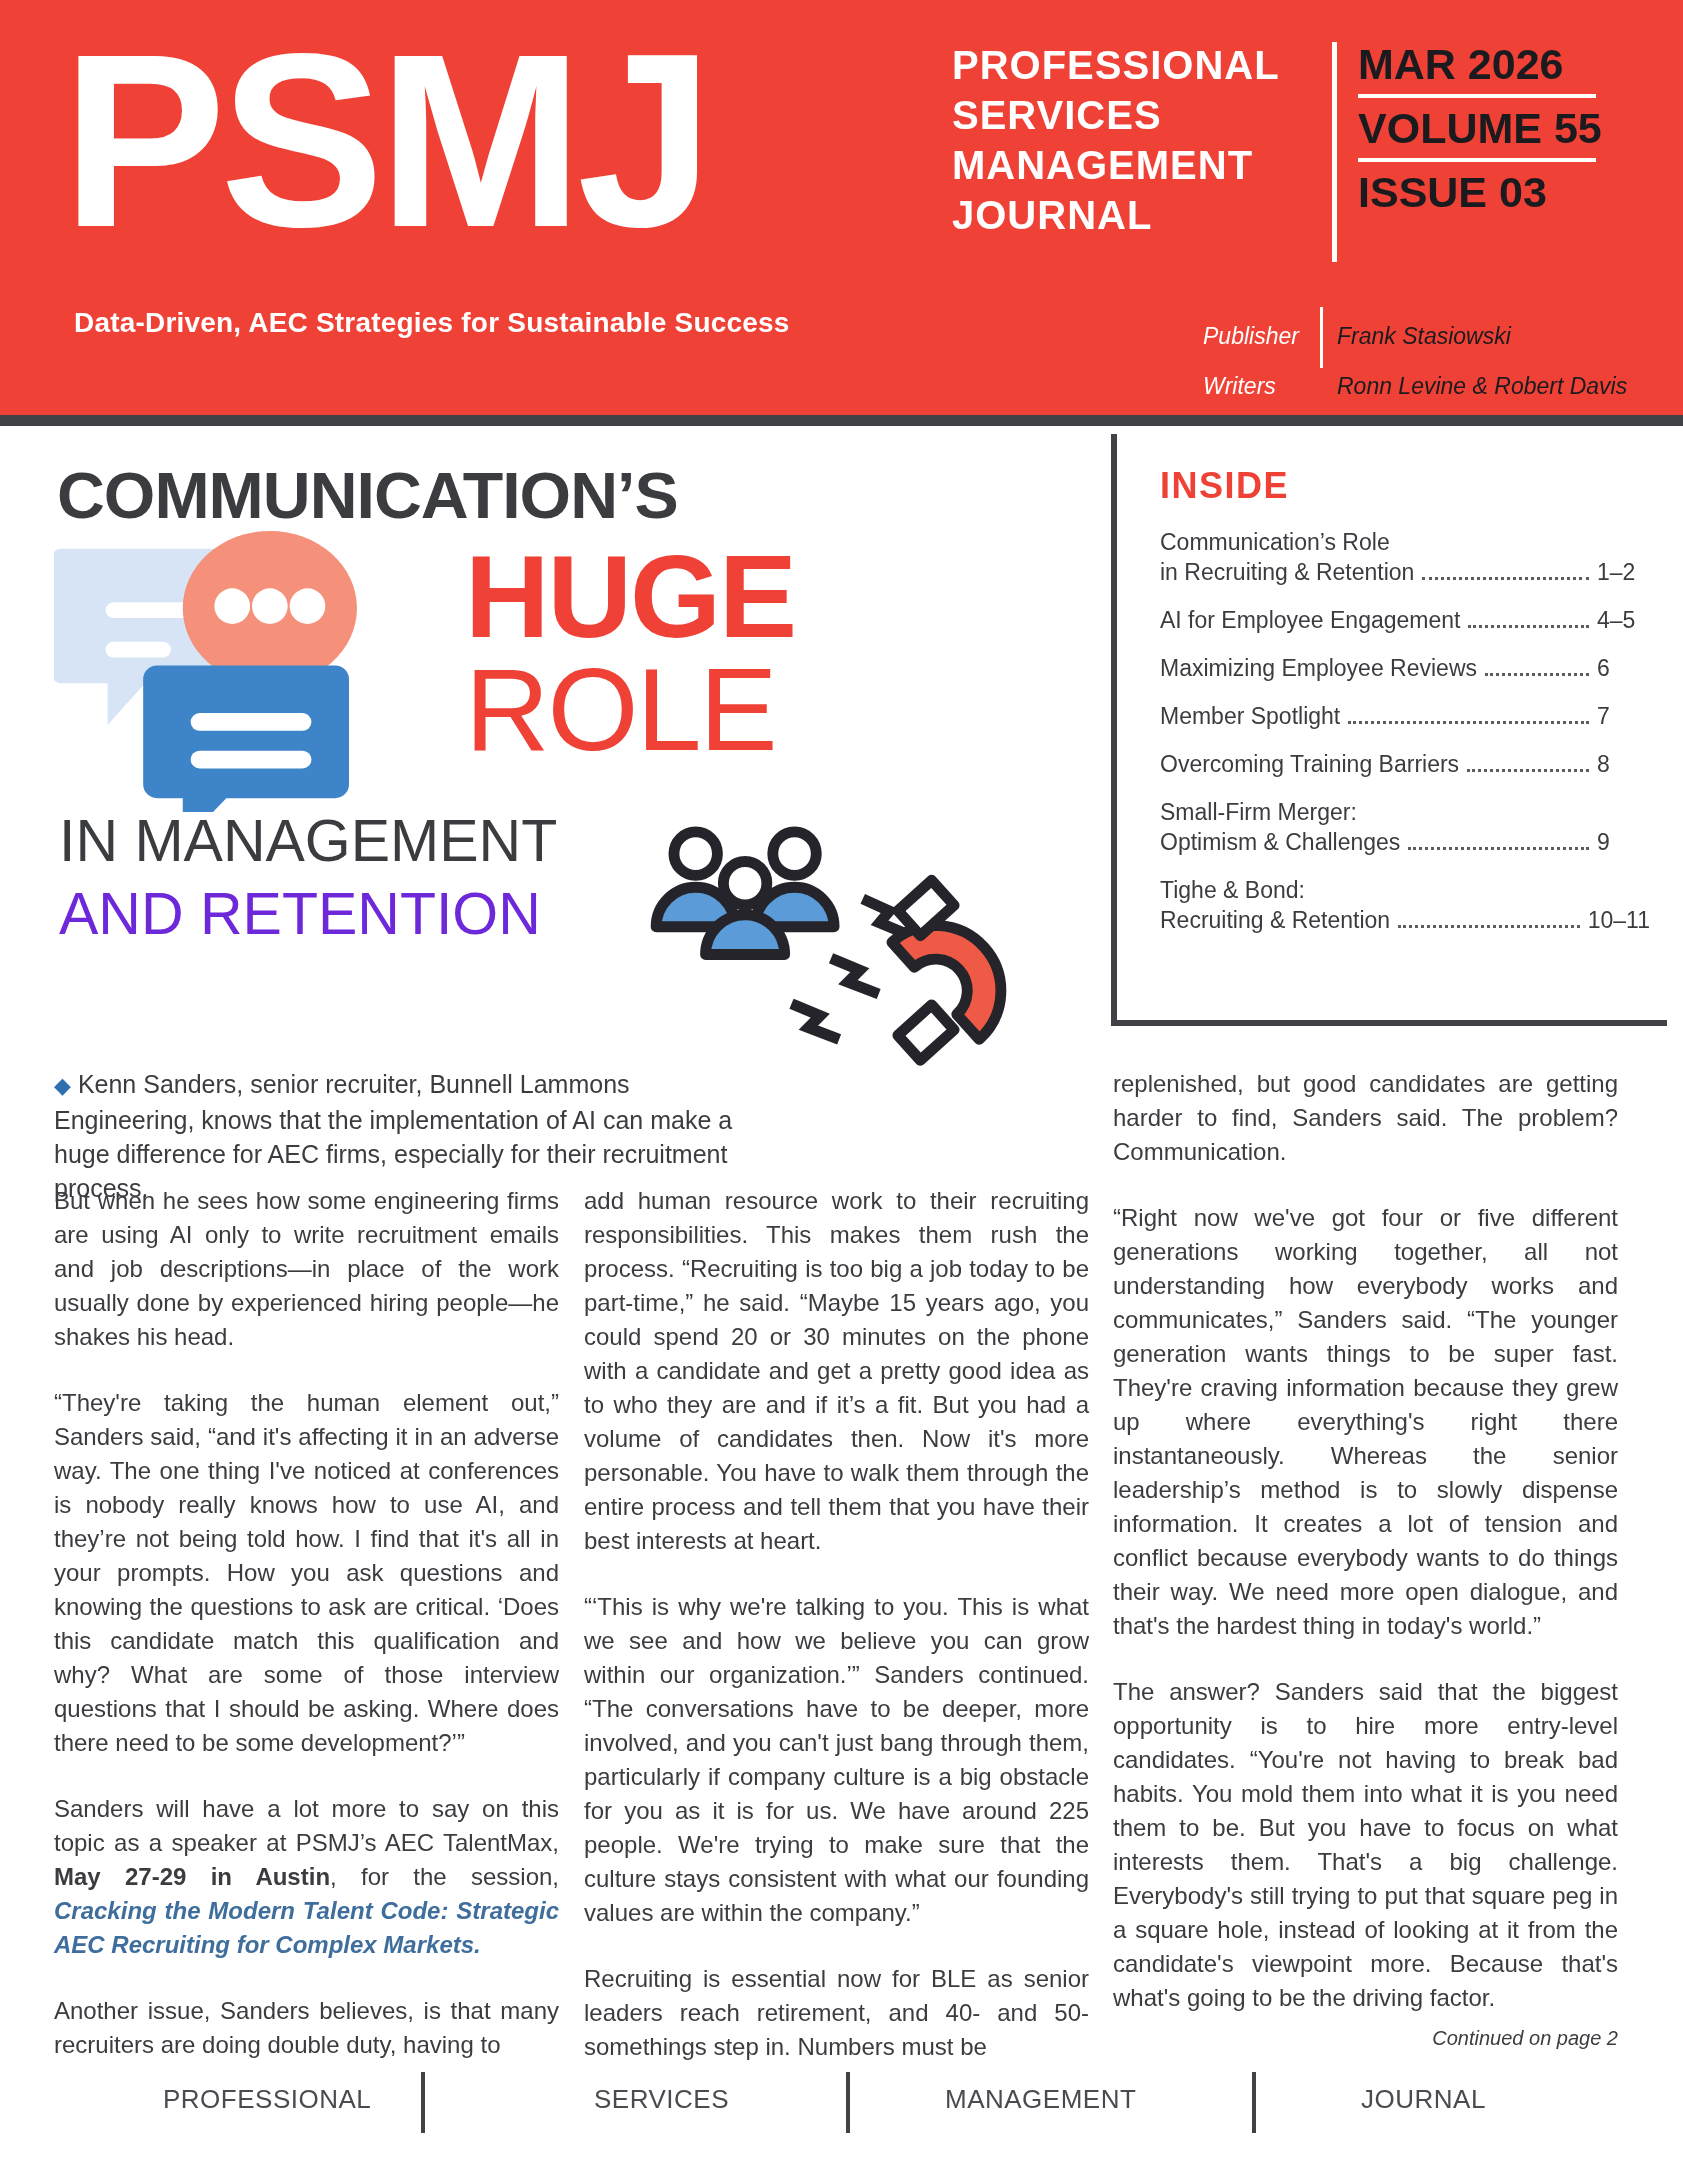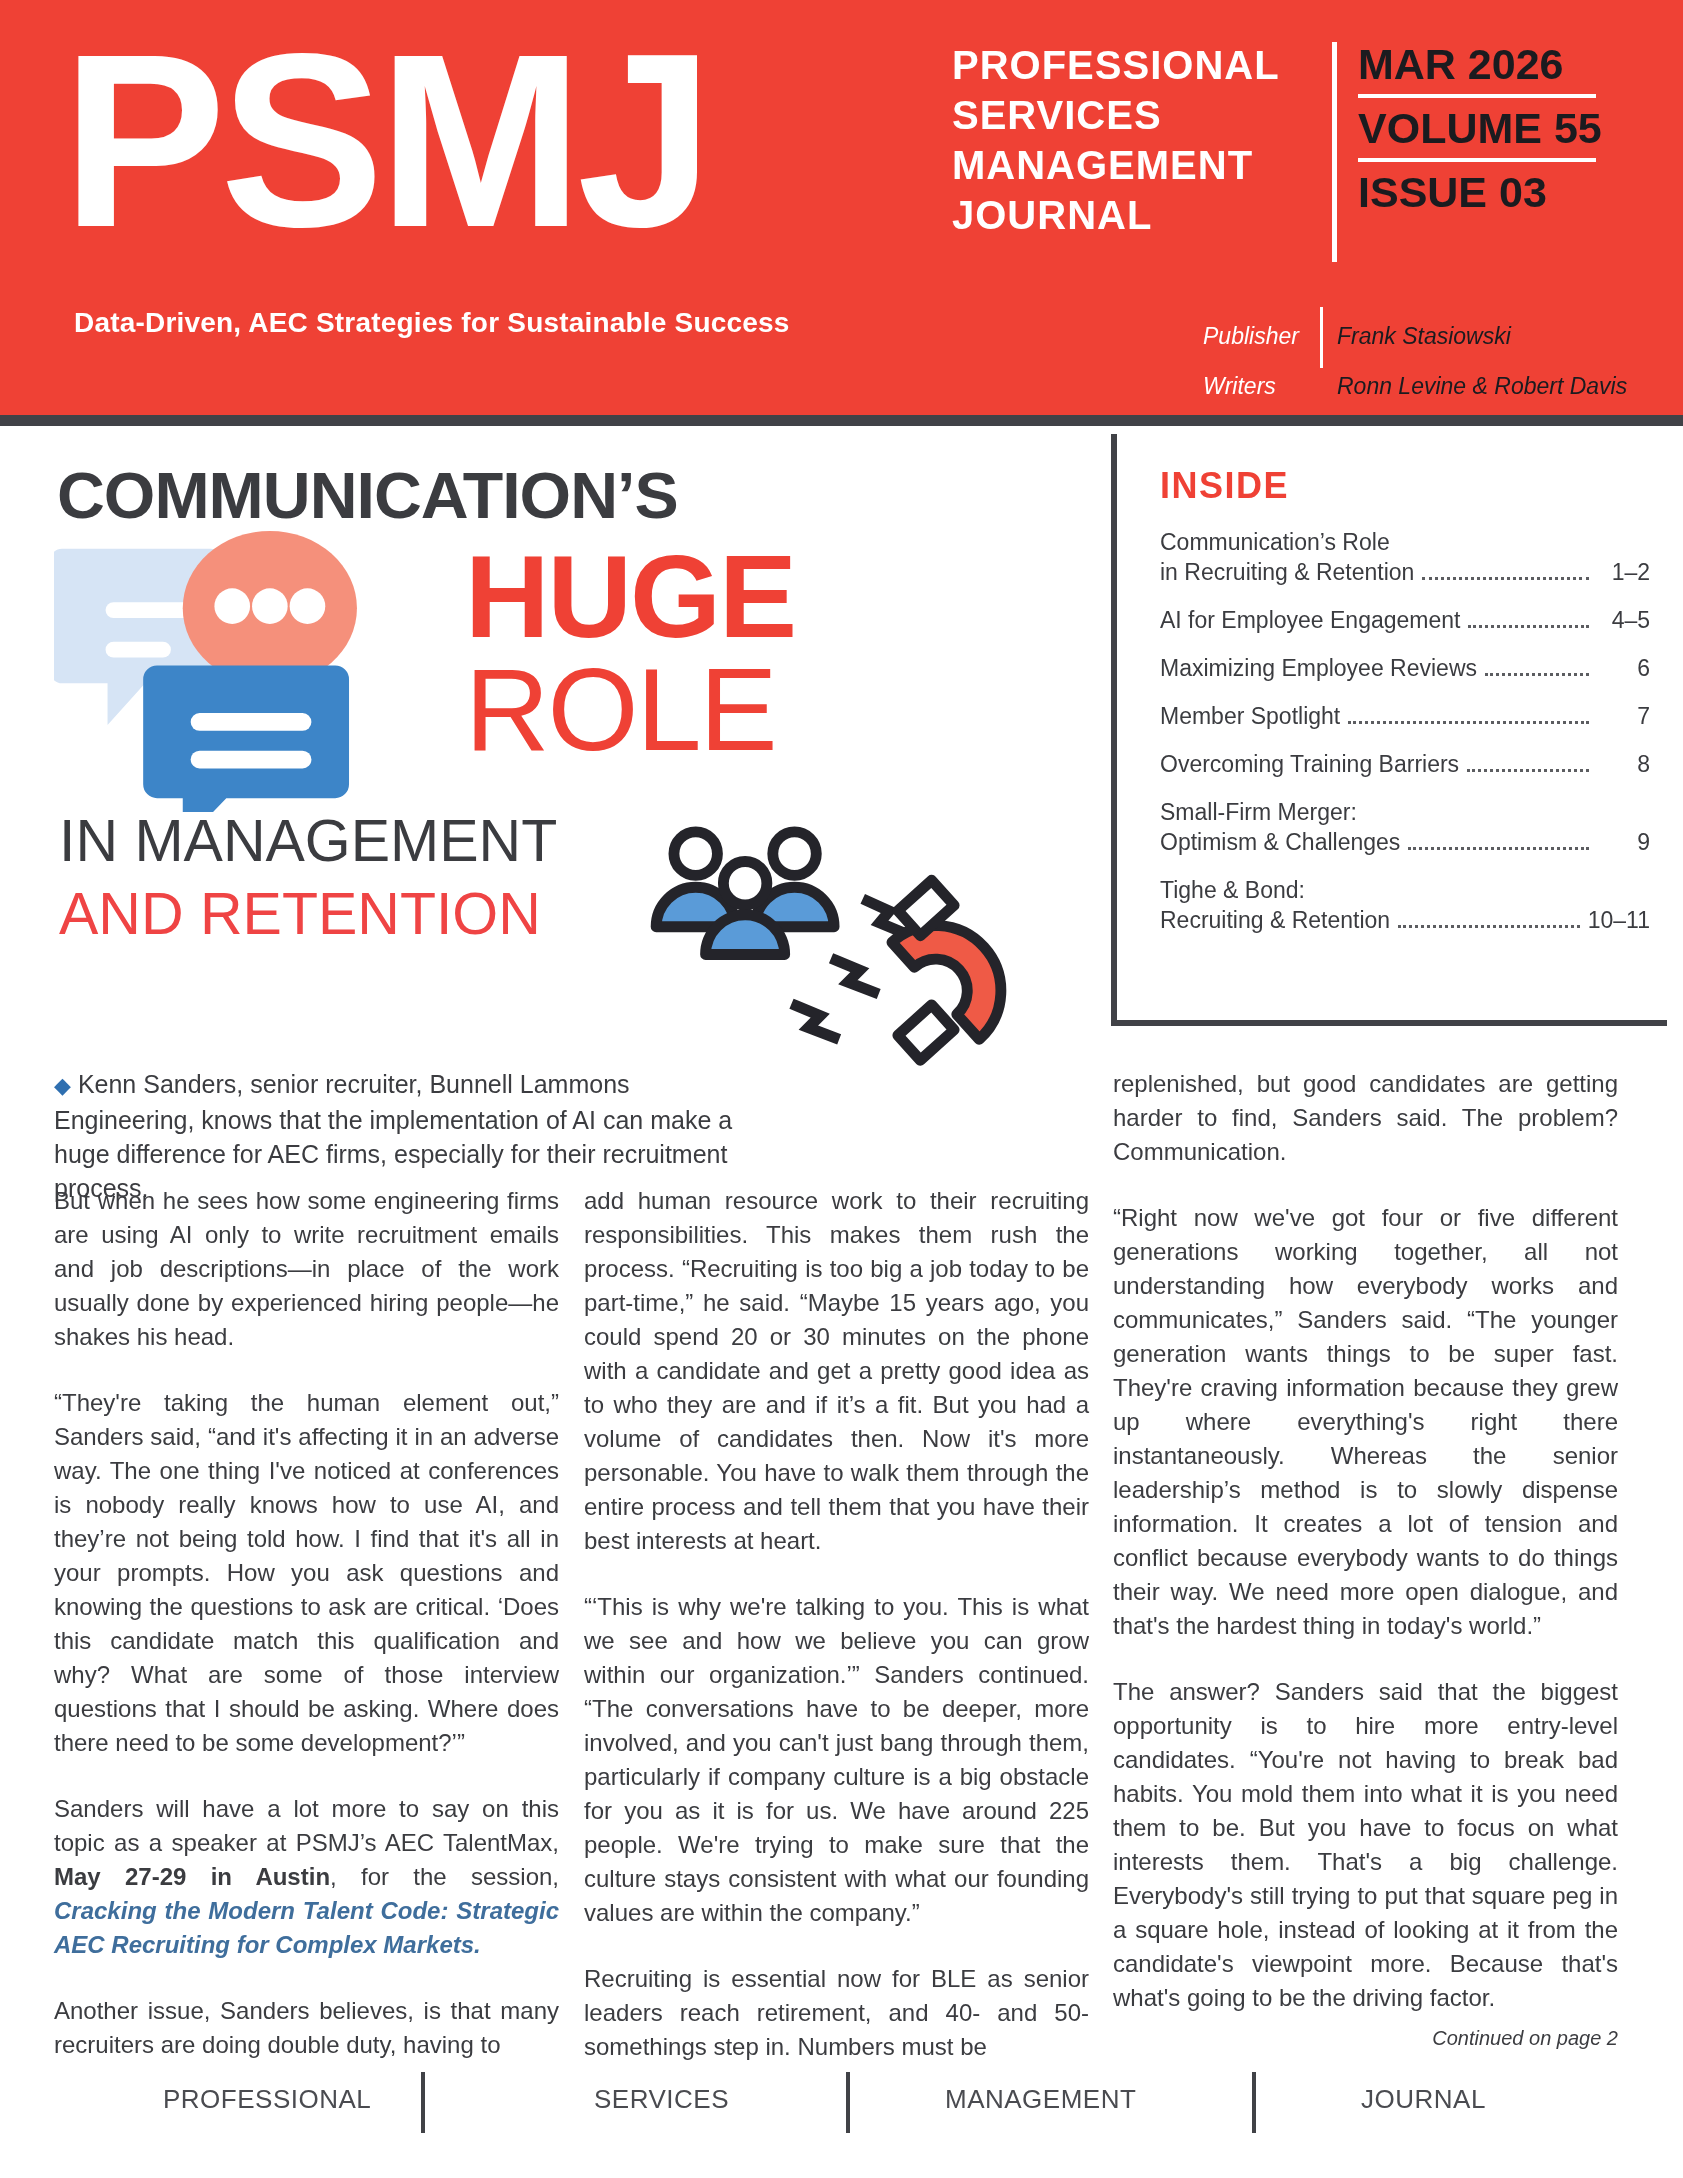--- a/index.html
+++ b/index.html
@@ -80,21 +80,21 @@
     position:absolute;left:465px;top:230px;
     font-size:117px;line-height:107px;font-weight:normal;color:#ef4135;
     letter-spacing:-2px;
   }
   .hl-sub1{
     position:absolute;left:59px;top:384px;
     font-size:59px;line-height:63px;color:#3b3c40;letter-spacing:0px;
   }
   .hl-sub2{
     position:absolute;left:59px;top:457px;
-    font-size:59px;line-height:63px;color:#ef4444;letter-spacing:0px;
+    font-size:59px;line-height:63px;color:#6d28d9;letter-spacing:0px;
   }
   .bubbles{position:absolute;left:54px;top:99px;width:307px;height:287px;}
   .people-magnet{position:absolute;left:648px;top:396px;width:386px;height:257px;}
 
   
   .inside-box{
     position:absolute;left:1111px;top:434px;width:556px;height:592px;
     border-left:6px solid #414247;
     border-bottom:6px solid #414247;
     box-sizing:border-box;
@@ -109,21 +109,21 @@
     font-size:23px;line-height:30px;color:#3b3c40;
   }
   .toc-row{display:flex;align-items:baseline;width:100%;}
   .toc-label{white-space:nowrap;}
   .toc-dots{
     flex:1;
     border-bottom:3px dotted #5c5d61;
     margin:0 8px 7px 8px;
     min-width:14px;
   }
-  .toc-page{white-space:nowrap;text-align:right;min-width:53px;}
+  .toc-page{white-space:nowrap;min-width:53px;}
 
   
   .lede{
     position:absolute;left:54px;top:1067px;width:693px;
     font-size:25px;line-height:34px;color:#3b3c40;
   }
   .lede-bullet{color:#2f6fb0;font-size:22px;}
   .col{
     position:absolute;
     width:505px;

